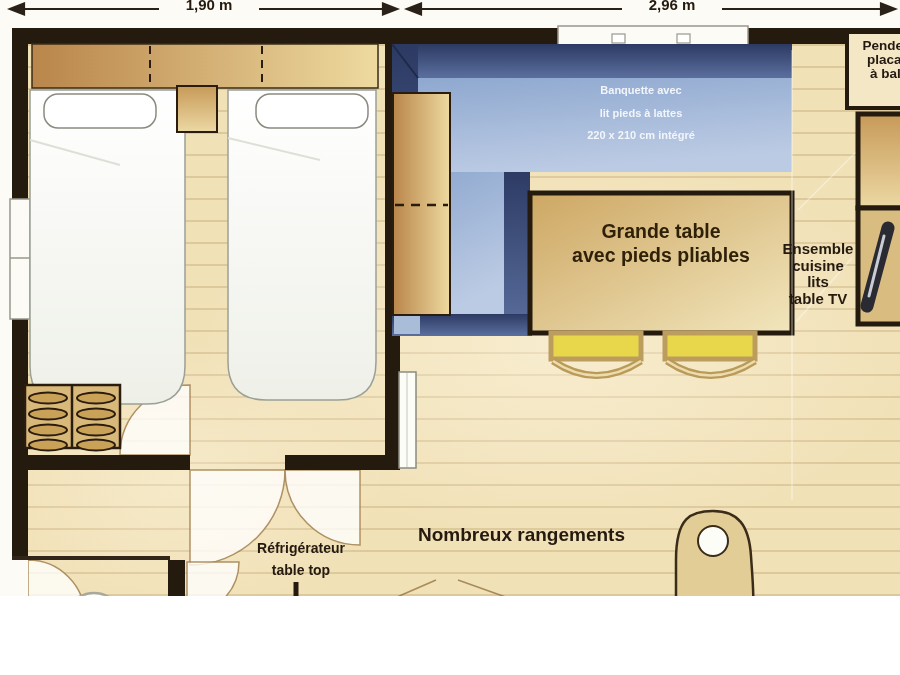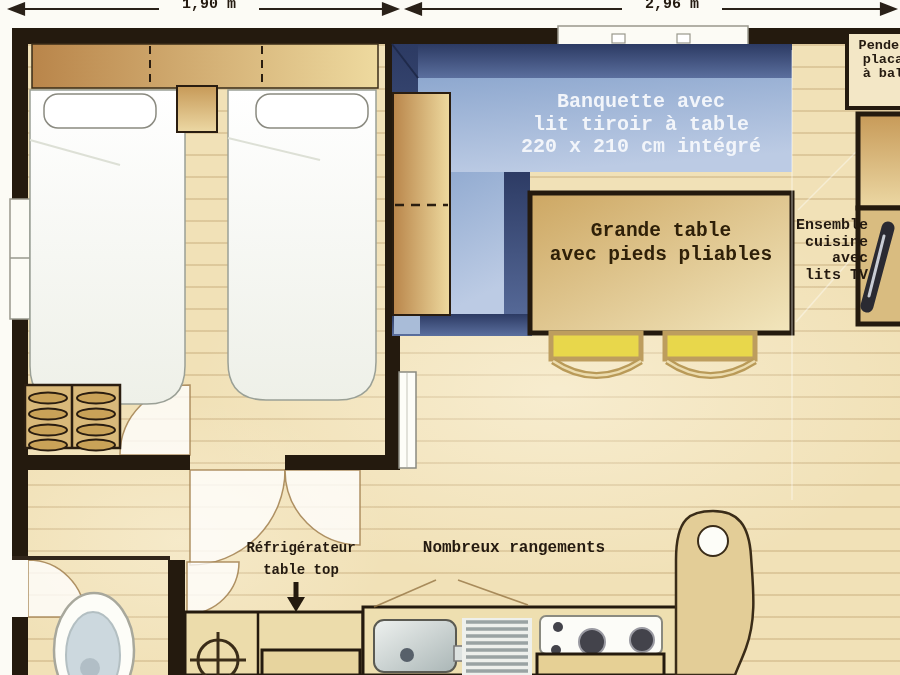--- a/index.html
+++ b/index.html
@@ -1,37 +1,37 @@
 <!DOCTYPE html>
 <html><head>
 <meta charset="utf-8">
 <style>
   html,body{margin:0;padding:0;background:#fff;}
   .stage{
-    position:relative;width:900px;height:675px;overflow:hidden;
-    font-family:Liberation Mono, monospace;
+    position:relative;width:900px;height:596px;overflow:hidden;
+    font-family:Liberation Sans, sans-serif;
     background-color:#f1e1b7;
     background-image:
       radial-gradient(ellipse 520px 280px at 62% 58%, rgba(255,250,235,.45), rgba(255,250,235,0) 70%),
       radial-gradient(ellipse 300px 200px at 20% 80%, rgba(255,250,235,.35), rgba(255,250,235,0) 70%),
       repeating-linear-gradient(180deg, rgba(166,130,76,.26) 0 2px, rgba(0,0,0,0) 2px 22px);
   }
   .top-margin{position:absolute;left:0;top:0;width:900px;height:28px;background:#fcfbf5;}
   .left-margin{position:absolute;left:0;top:28px;width:12px;height:647px;background:#fcfbf5;}
   svg.overlay{position:absolute;left:0;top:0;}
   .lbl{position:absolute;font-weight:bold;color:#241a10;text-align:center;line-height:1.18;white-space:nowrap;}
   .dim{font-size:15px;background:#fcfbf5;padding:0 4px;}
   .lbl-bedroom{left:30px;top:244px;width:320px;font-size:20px;}
-  .lbl-banquette{left:496px;top:91px;width:290px;font-size:20px;line-height:22.5px;color:#f2f5fa;}
+  .lbl-banquette{left:496px;top:79px;width:290px;font-size:11px;line-height:22.5px;color:#f2f5fa;}
   .lbl-table{left:540px;top:219px;width:242px;font-size:19.5px;line-height:24px;color:#2f2008;}
-  .lbl-ensemble{left:768px;top:218px;width:100px;font-size:15px;line-height:16.5px;text-align:right;}
+  .lbl-ensemble{left:768px;top:241px;width:100px;font-size:15px;line-height:16.5px;}
   .wardrobe-box{position:absolute;left:845px;top:30px;width:82px;height:72px;border:4px solid #241a0e;background:#f3e7c6;}
   .lbl-wardrobe{left:849px;top:39px;width:84px;font-size:13.5px;line-height:14px;}
   .lbl-fridge{left:225px;top:537px;width:152px;font-size:14px;line-height:22px;}
-  .lbl-kitchen{left:403px;top:537px;width:222px;font-size:16px;line-height:22px;}
+  .lbl-kitchen{left:403px;top:524px;width:222px;font-size:19px;line-height:22px;text-align:right;}
 </style>
 </head>
 <body>
 
 <div class="stage">
   <div class="top-margin"></div>
   <div class="left-margin"></div>
 
   <svg class="overlay" width="900" height="675" viewBox="0 0 900 675">
     <defs>
@@ -240,34 +240,34 @@
   <div class="lbl dim" style="left:159px;top:-4px;width:92px;">
     <span>1,90 m</span>
   </div>
   <div class="lbl dim" style="left:622px;top:-4px;width:92px;">
     <span>2,96 m</span>
   </div>
 
 
   <div class="lbl lbl-banquette">
     <div>Banquette avec</div>
-    <div>lit tiroir à table</div>
+    <div>lit pieds à lattes</div>
     <div>220 x 210 cm intégré</div>
   </div>
 
   <div class="lbl lbl-table">
     <div>Grande table</div>
     <div>avec pieds pliables</div>
   </div>
 
   <div class="lbl lbl-ensemble">
     <div>Ensemble</div>
     <div>cuisine</div>
-    <div>avec</div>
-    <div>lits TV</div>
+    <div>lits</div>
+    <div>table TV</div>
   </div>
 
   <div class="lbl lbl-wardrobe">
     <div>Penderie</div>
     <div>placard</div>
     <div>à balai</div>
   </div>
 
   <div class="lbl lbl-fridge">
     <div>Réfrigérateur</div>

